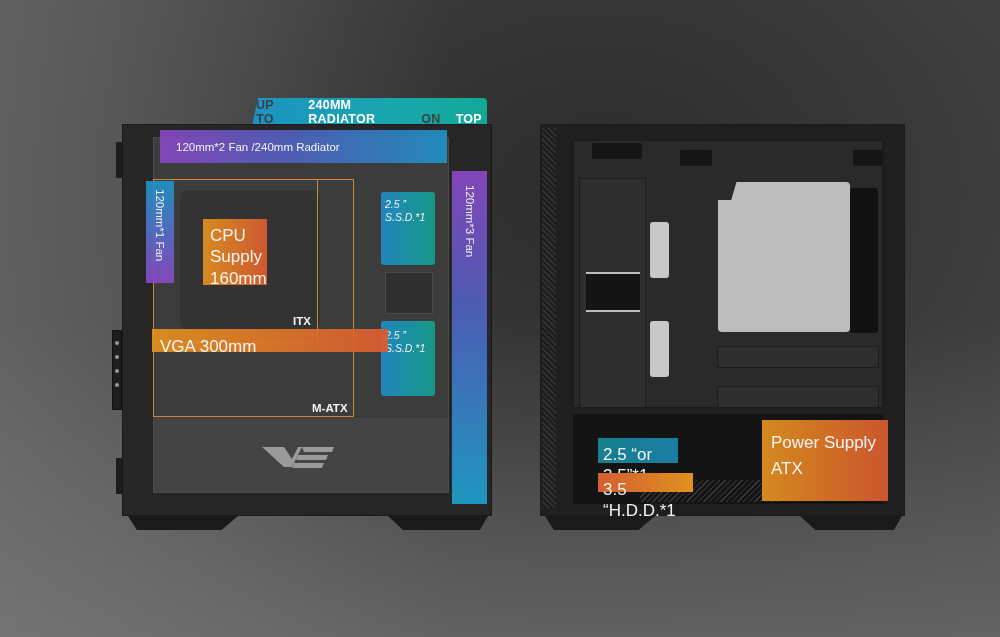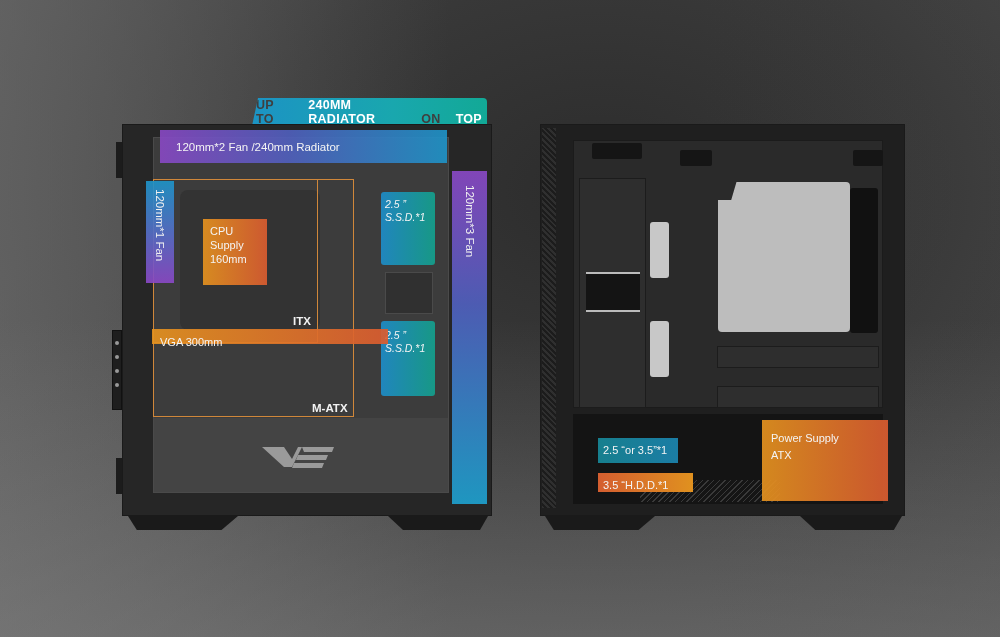--- a/index.html
+++ b/index.html
@@ -58,35 +58,35 @@
   
   .motherboard-cutout { left: 718px; top: 182px; width: 132px; height: 150px; background: #bdbdbd; border-radius: 4px;
     clip-path: polygon(0 12%, 10% 12%, 14% 0, 100% 0, 100% 100%, 0 100%); }
   .cutout-dark { left: 850px; top: 188px; width: 28px; height: 145px; background: #111; border-radius: 3px; }
   .grommet { background: #c8c8c8; border-radius: 3px; width: 19px; }
   .plate { background: #2e2e2e; border: 1px solid #1c1c1c; }
   .topslot { background: #151515; height: 16px; border-radius: 2px; }
 
   
   .lbl {
-    color: #f4f4f4; font-size: 11px; line-height: 1.25;
+    color: #f4f4f4; font-size: 17px; line-height: 1.25;
   }
   .grad-purple-blue { background: linear-gradient(90deg, rgba(137,72,196,0.9) 0%, rgba(80,96,190,0.9) 45%, rgba(30,148,200,0.9) 100%); }
   .grad-orange { background: linear-gradient(90deg, rgba(228,146,31,0.92) 0%, rgba(218,92,48,0.92) 100%); }
   .grad-teal { background: linear-gradient(90deg, rgba(30,140,200,0.92) 0%, rgba(20,160,140,0.92) 100%); font-style: italic; }
 
   .radiator-bar { left: 160px; top: 130px; width: 287px; height: 33px; padding: 10px 16px; font-size: 11.5px; }
   .fan-left { left: 146px; top: 181px; width: 28px; height: 102px;
     background: linear-gradient(180deg, rgba(30,148,200,0.92) 0%, rgba(137,72,196,0.92) 100%); }
   .fan-right { left: 452px; top: 171px; width: 35px; height: 333px;
     background: linear-gradient(180deg, rgba(137,72,196,0.92) 0%, rgba(80,96,190,0.92) 40%, rgba(30,160,205,0.92) 100%); }
   .vtext { writing-mode: vertical-rl; color: #f1f1f1; font-size: 11.5px; position: absolute; left: 50%; transform: translateX(-50%); top: 8px; }
 
   .cpu-cooler { left: 203px; top: 219px; width: 64px; height: 66px; padding: 6px 7px; }
-  .vga { left: 152px; top: 329px; width: 236px; height: 15px; padding: 7px 8px; }
+  .vga { left: 152px; top: 329px; width: 236px; height: 23px; padding: 7px 8px; }
   .ssd1 { left: 381px; top: 192px; width: 54px; height: 73px; border-radius: 3px; padding: 6px 4px; font-size: 10.5px; }
   .ssd2 { left: 381px; top: 321px; width: 54px; height: 75px; border-radius: 3px; padding: 8px 4px; font-size: 10.5px; }
 
   .itx-box { left: 153px; top: 179px; width: 165px; height: 164px; border: 1.5px solid #d0873a; }
   .matx-box { left: 153px; top: 179px; width: 201px; height: 238px; border: 1.5px solid #d0873a; }
   .board-label { color: #f2f2f2; font-size: 11.5px; font-weight: bold; }
 
   .hdd25 { left: 598px; top: 438px; width: 80px; height: 25px; padding: 6px 5px; background: linear-gradient(90deg, #177f8e 0%, #1b7da5 100%); }
   .hdd35 { left: 598px; top: 473px; width: 95px; height: 19px; padding: 6px 5px; background: linear-gradient(90deg, #d45e30 0%, #e0911f 100%); }
   .psu { left: 762px; top: 420px; width: 126px; height: 81px; padding: 10px 9px; line-height: 1.55; }

